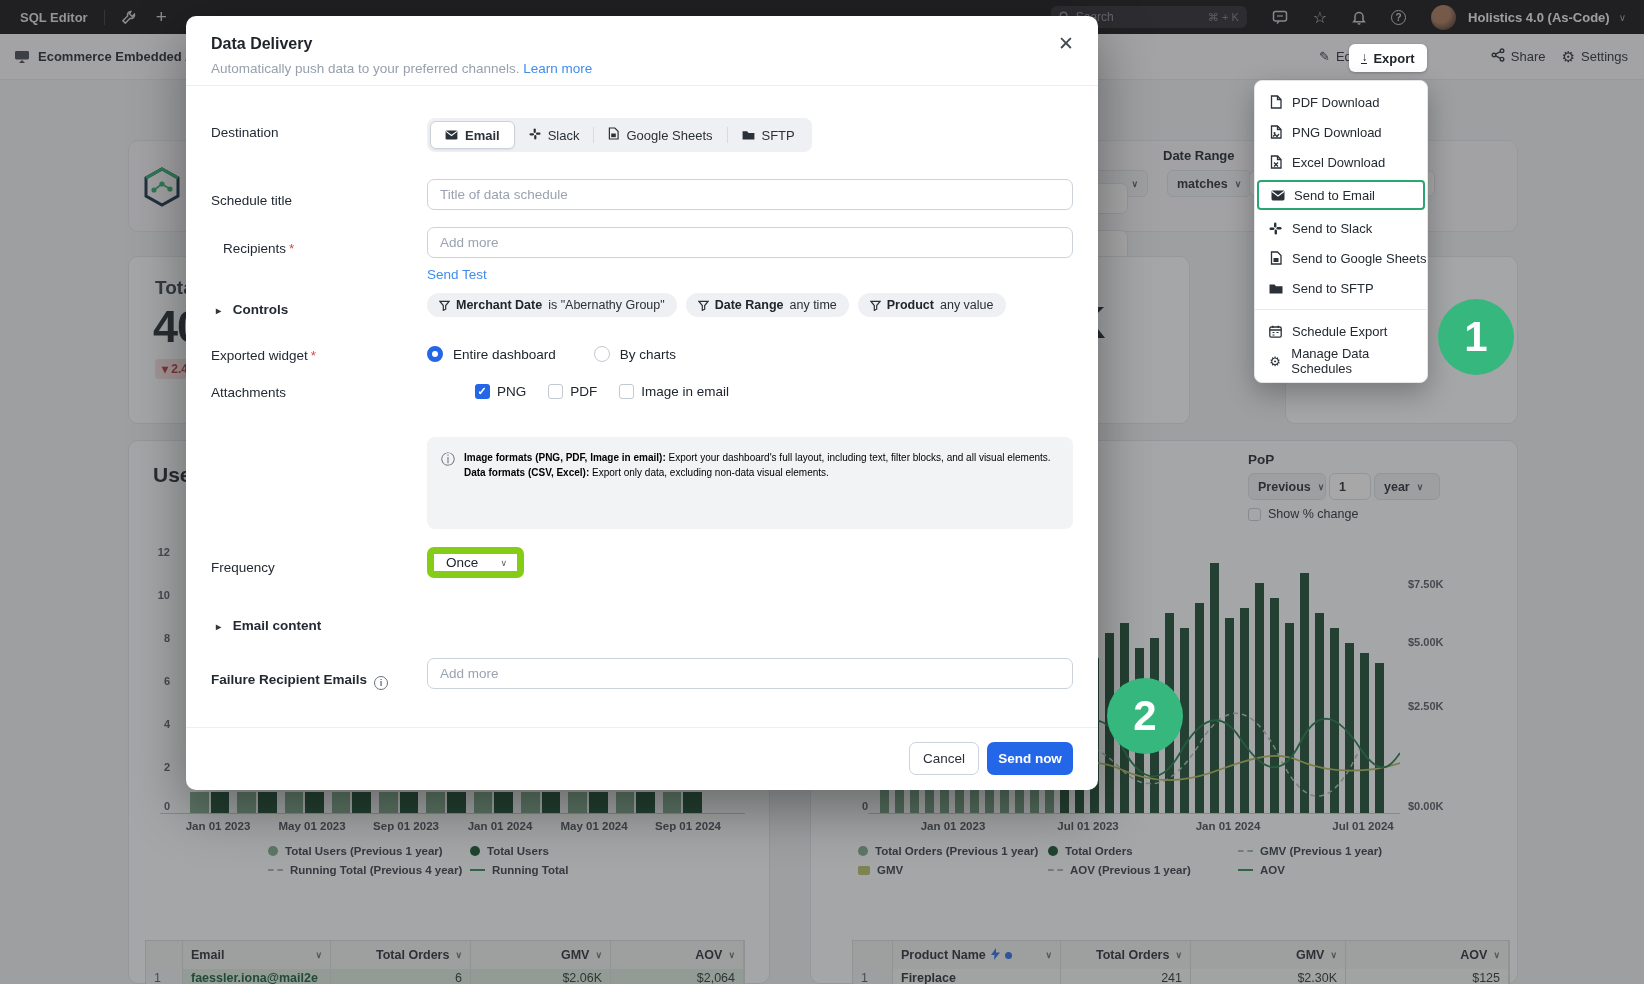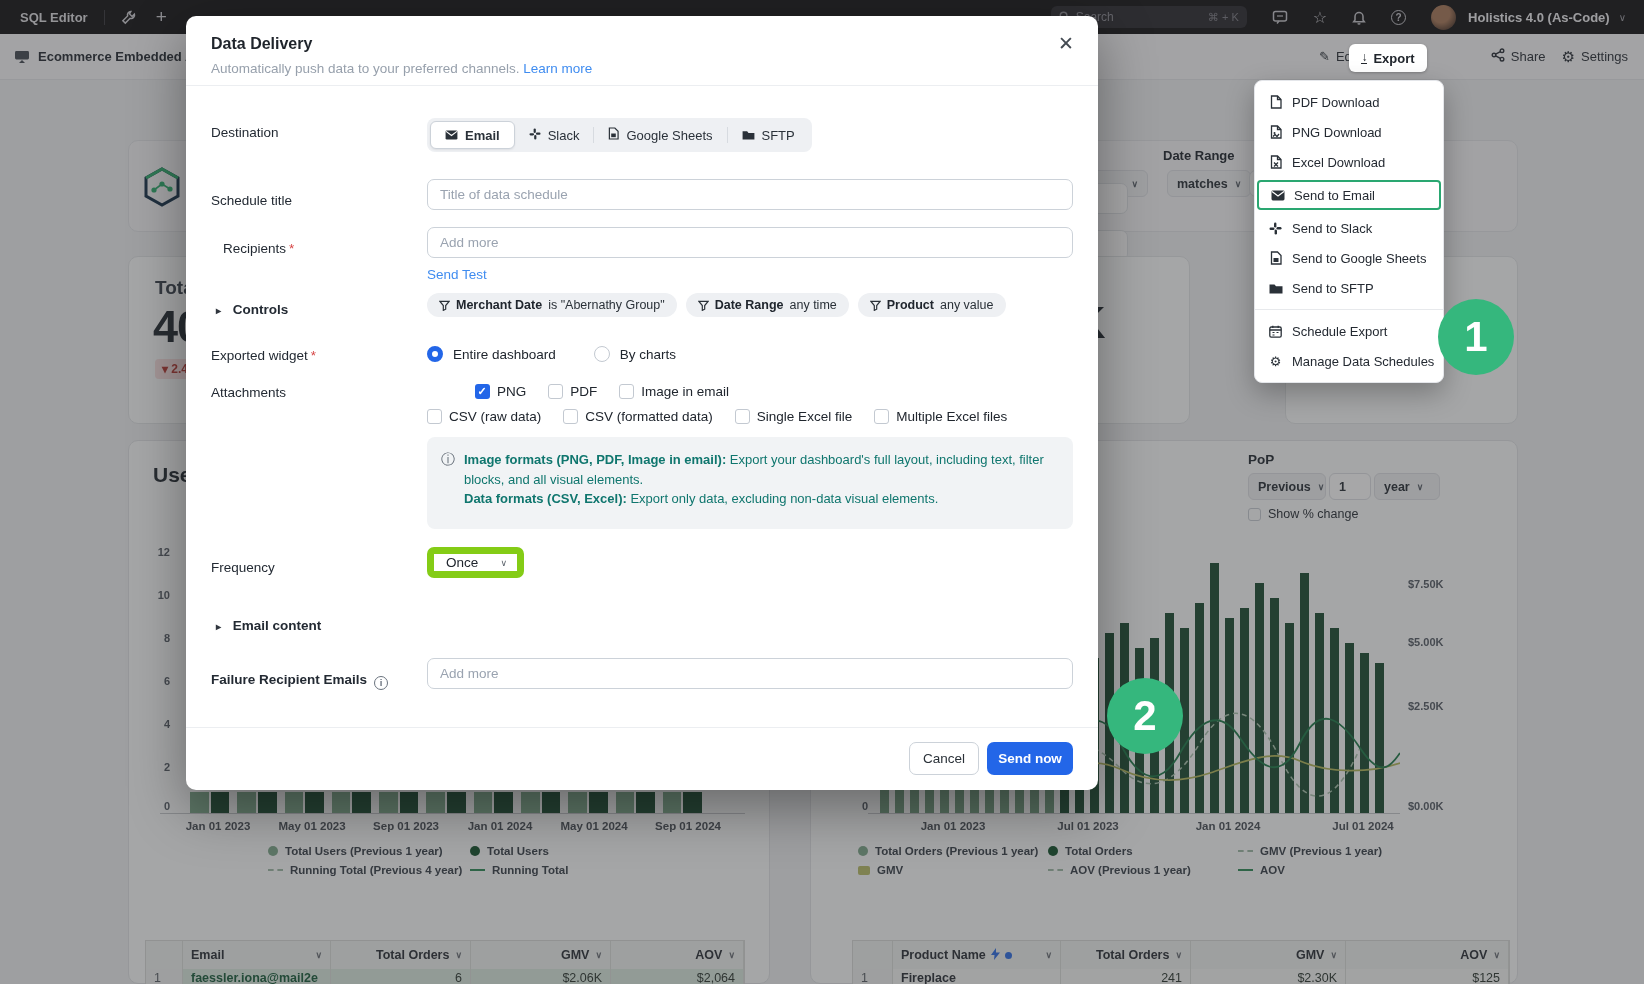--- a/index.html
+++ b/index.html
@@ -106,21 +106,21 @@
   .bluedot { width:7px; height:7px; border-radius:50%; background:#2f6fe4; }
 
   
   .overlay { position:absolute; inset:0; background:rgba(47,47,49,0.42); z-index:10; }
 
   
   .export-btn { position:absolute; left:1349px; top:44px; width:78px; height:28px; background:#fff;
                 border-radius:6px; box-shadow:0 1px 3px rgba(0,0,0,.25); display:flex; align-items:center;
                 justify-content:center; gap:6px; font-size:13px; font-weight:600; color:#21262d; z-index:20; }
   .dl-glyph { font-size:12px; line-height:10px; border-bottom:1.6px solid #21262d; padding-bottom:1px; }
-  .menu { position:absolute; left:1254px; top:80px; width:190px; background:#fff; border:1px solid #e4e6ea;
+  .menu { position:absolute; left:1254px; top:80px; width:174px; background:#fff; border:1px solid #e4e6ea;
           border-radius:8px; box-shadow:0 10px 28px rgba(0,0,0,.28); padding:6px 0; z-index:21; }
   .mi { height:30px; display:flex; align-items:center; gap:9px; padding-left:13px;
         font-size:13px; font-weight:500; color:#242a32; }
   .mi .ic { width:15px; display:flex; justify-content:center; color:#2a3138; }
   .mi.hl { border:2px solid #2aa771; border-radius:4px; margin:3px 2px; padding-left:11px; height:30px; }
   .mdiv { height:1px; background:#e7e9ec; margin:6px 0; }
 
   
   .modal { position:absolute; left:186px; top:16px; width:912px; height:774px; background:#fff;
            border-radius:10px; box-shadow:0 18px 55px rgba(0,0,0,.38); z-index:20; }
@@ -155,21 +155,21 @@
   .radio.un { border:1.5px solid #c3c9d1; }
   .cb-row { position:absolute; display:flex; align-items:center; font-size:13.5px; color:#20262e; }
   .cb { width:15px; height:15px; border-radius:3px; margin-right:7px; position:relative; }
   .cb.un { border:1.5px solid #c3c9d1; background:#fff; }
   .cb.ck { background:#2366e8; }
   .cb.ck::after { content:"✓"; position:absolute; left:2.5px; top:0.5px; color:#fff; font-size:11px; font-weight:700; }
   .cb-gap { margin-right:22px; display:flex; align-items:center; }
   .infobox { position:absolute; left:241px; top:421px; width:646px; min-height:92px; background:#f1f3f5;
              border-radius:8px; padding:13px 18px 13px 14px; display:flex; gap:9px; }
   .info-i { font-size:14px; color:#5a636e; line-height:1.4; }
-  .info-tx { font-size:13px; color:#0f766e; line-height:1.5; }
+  .info-tx { font-size:10px; color:#000000; line-height:1.5; }
   .select { position:absolute; height:31px; border:7px solid #84cc16; border-radius:7px; background:#fff;
             display:flex; align-items:center; justify-content:space-between; padding:0 10px 0 12px;
             font-size:13.5px; color:#20262e; font-weight:500; }
   .info-circ { display:inline-flex; width:14px; height:14px; border:1.3px solid #6a737e; border-radius:50%;
                font-size:9.5px; color:#6a737e; align-items:center; justify-content:center; font-weight:700;
                margin-left:7px; vertical-align:-2px; }
   .m-fdiv { position:absolute; left:0; top:711px; width:100%; height:1px; background:#eceef1; }
   .btn { position:absolute; top:726px; height:33px; border-radius:7px; display:flex; align-items:center;
          justify-content:center; font-size:13.5px; cursor:default; }
   .btn.cancel { right:119px; width:70px; background:#fff; border:1px solid #ccd2d9; font-weight:500; color:#2a3138; }
@@ -804,38 +804,20 @@
       </span>
     <span class="cb-gap">
         <span class="cb un"></span>
         <span>PDF</span>
       </span>
     <span class="cb-gap">
         <span class="cb un"></span>
         <span>Image in email</span>
       </span>
   </div>
-  <div class="cb-row" style="left:241px; top:393px;">
-    <span class="cb-gap">
-        <span class="cb un"></span>
-        <span>CSV (raw data)</span>
-      </span>
-    <span class="cb-gap">
-        <span class="cb un"></span>
-        <span>CSV (formatted data)</span>
-      </span>
-    <span class="cb-gap">
-        <span class="cb un"></span>
-        <span>Single Excel file</span>
-      </span>
-    <span class="cb-gap">
-        <span class="cb un"></span>
-        <span>Multiple Excel files</span>
-      </span>
-  </div>
 
   <div class="infobox">
     <span class="info-i">ⓘ</span>
     <div class="info-tx">
       <b>Image formats (PNG, PDF, Image in email):</b><span> Export your dashboard's full layout, including text, filter blocks, and all visual elements.</span><br>
       <b>Data formats (CSV, Excel):</b><span> Export only data, excluding non-data visual elements.</span>
     </div>
   </div>
 
   <span class="f-label" style="left:25px; top:544px;">Frequency</span>

